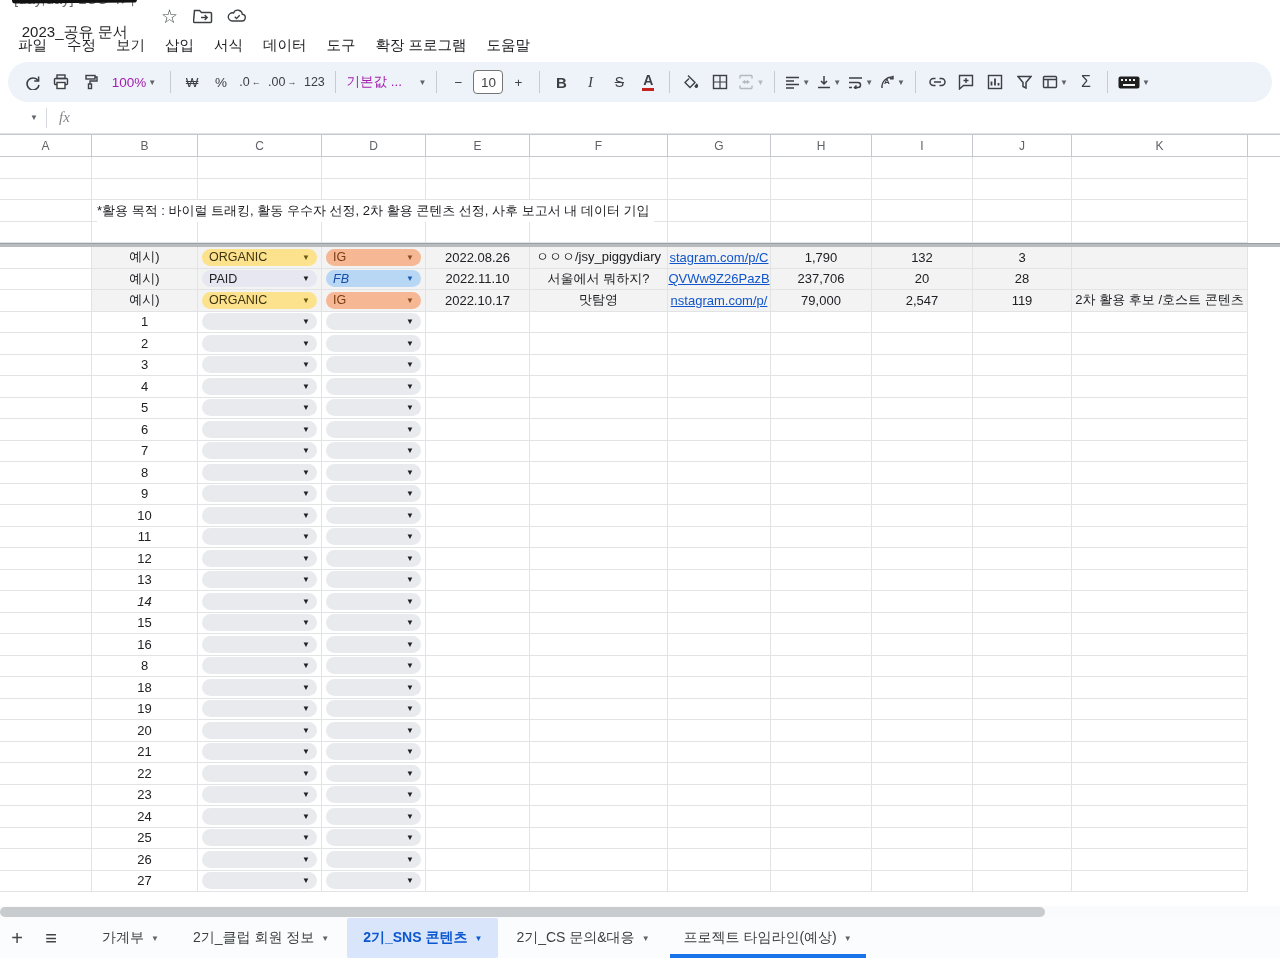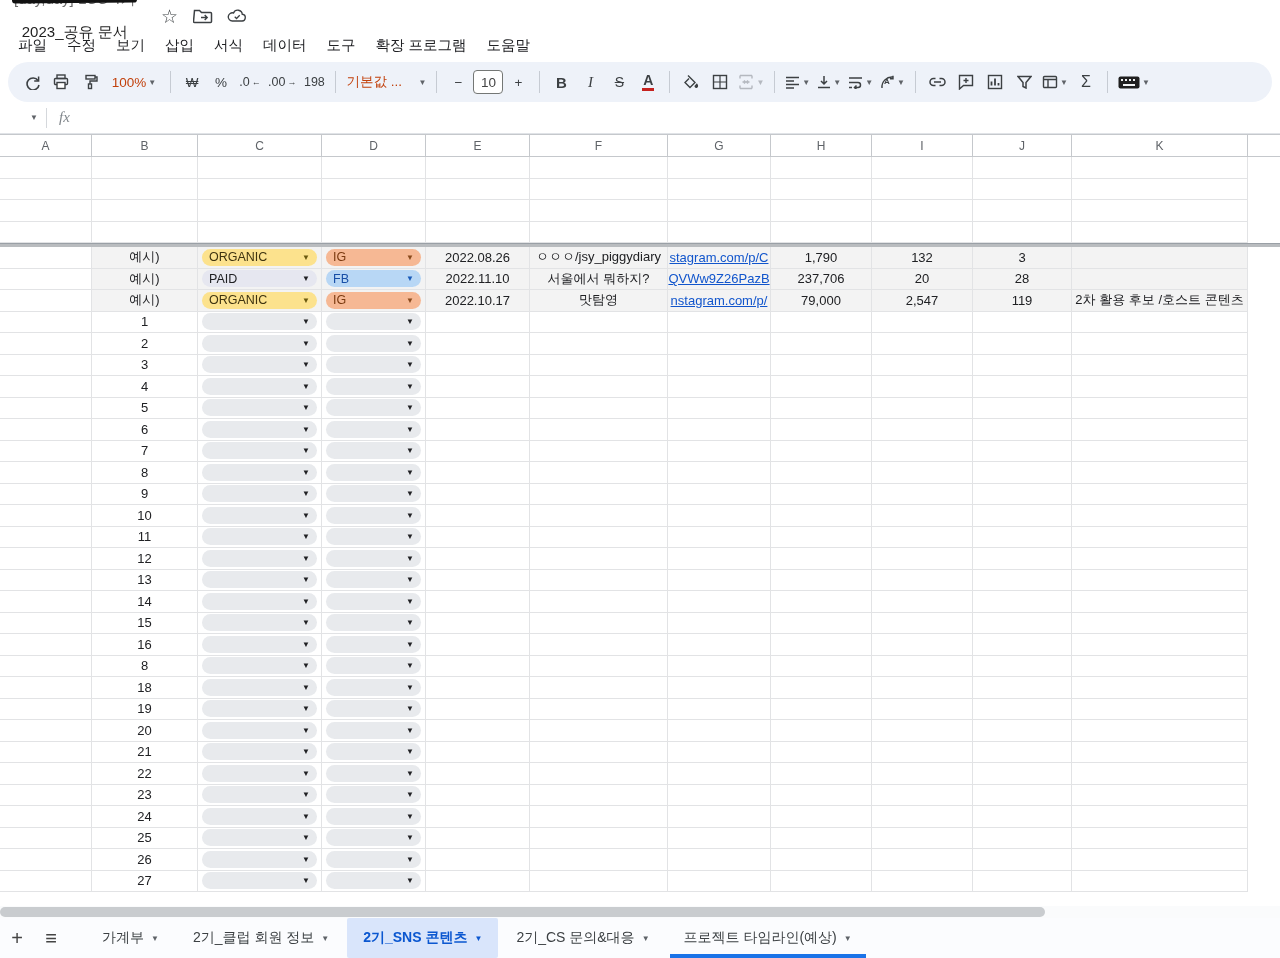--- a/index.html
+++ b/index.html
@@ -16,21 +16,21 @@
 
   .menubar { height:26px; display:flex; align-items:center; padding-left:8px; }
   .menu-item { font-size:14.5px; color:#202124; padding:3px 10px; border-radius:4px; cursor:pointer; }
 
   .toolbar { margin:4px 8px 0 8px; height:40px; background:#eef2f9; border-radius:21px;
              display:flex; align-items:center; padding:0 10px; gap:1px; font-size:13.5px; color:#444; }
   .ticon { min-width:28px; height:28px; border-radius:4px; display:flex; align-items:center;
            justify-content:center; cursor:pointer; color:#3c4043; gap:2px; padding:0 3px; }
   .ticon svg { display:block; }
   .tdivider { width:1px; height:22px; background:#c6cbd3; margin:0 6px; }
-  .tlabel { font-size:13.5px; color:#c2410c; }
+  .tlabel { font-size:13.5px; color:#a21caf; }
   .caret { font-size:8px; color:#5f6368; }
   .fs-box { width:30px; height:24px; border:1px solid #747775; border-radius:4px; background:#fff;
             display:flex; align-items:center; justify-content:center; font-size:13.5px; }
   .bold-glyph { font-weight:bold; font-size:15px; }
   .italic-glyph { font-style:italic; font-family:"Liberation Serif",serif; font-size:15px; }
   .strike-glyph { text-decoration:line-through; font-size:14px; }
   .tcolor { font-size:14px; font-weight:bold; border-bottom:3px solid #c5221f; line-height:1.1; padding:0 1px; }
   .disabled { color:#b4b8bf !important; }
   .num-glyph { font-size:12.5px; letter-spacing:0; }
 
@@ -152,21 +152,21 @@
     </span>
   <span class="ticon num-glyph">
       <span>.0</span>
       <span style="font-size:9px;">←</span>
     </span>
   <span class="ticon num-glyph">
       <span>.00</span>
       <span style="font-size:9px;">→</span>
     </span>
   <span class="ticon num-glyph">
-      <span>198</span>
+      <span>123</span>
     </span>
   <span class="tdivider"></span>
   <span class="ticon" style="min-width:86px; justify-content:space-between;">
     <span class="tlabel">기본값 ...</span>
     <span class="caret">▼</span>
   </span>
   <span class="tdivider"></span>
   <span class="ticon">
       <span>−</span>
     </span>
@@ -340,20 +340,23 @@
         <div class="gcell" style="width: 106px; flex: 0 0 106px;"></div>
         <div class="gcell" style="width: 124px; flex: 0 0 124px;"></div>
         <div class="gcell" style="width: 104px; flex: 0 0 104px;"></div>
         <div class="gcell" style="width: 104px; flex: 0 0 104px;"></div>
         <div class="gcell" style="width: 138px; flex: 0 0 138px;"></div>
         <div class="gcell" style="width: 103px; flex: 0 0 103px;"></div>
         <div class="gcell" style="width: 101px; flex: 0 0 101px;"></div>
         <div class="gcell" style="width: 101px; flex: 0 0 101px;"></div>
         <div class="gcell" style="width: 99px; flex: 0 0 99px;"></div>
         <div class="gcell" style="width: 176px; flex: 0 0 176px;"></div>
+        <div class="note-overlay">
+          <span>*활용 목적 : 바이럴 트래킹, 활동 우수자 선정, 2차 활용 콘텐츠 선정, 사후 보고서 내 데이터 기입</span>
+        </div>
       </div>
       <div class="grow">
         <div class="gcell" style="width: 92px; flex: 0 0 92px;"></div>
         <div class="gcell" style="width: 106px; flex: 0 0 106px;"></div>
         <div class="gcell" style="width: 124px; flex: 0 0 124px;"></div>
         <div class="gcell" style="width: 104px; flex: 0 0 104px;"></div>
         <div class="gcell" style="width: 104px; flex: 0 0 104px;"></div>
         <div class="gcell" style="width: 138px; flex: 0 0 138px;"></div>
         <div class="gcell" style="width: 103px; flex: 0 0 103px;"></div>
         <div class="gcell" style="width: 101px; flex: 0 0 101px;"></div>
@@ -387,21 +390,21 @@
       </div>
       <div class="grow exrow">
         <div class="gcell" style="width: 92px; flex: 0 0 92px;"></div>
         <div class="gcell shaded" style="width: 106px; flex: 0 0 106px;">예시)</div>
         <div class="gcell shaded" style="width: 124px; flex: 0 0 124px;">
           <div class="chip" style="background: rgb(230, 231, 240); color: rgb(32, 33, 36); width: 100%; margin: 0px 4px;">
             <span>PAID</span>
             <span class="chip-caret" style="color: rgb(32, 33, 36);">▼</span>
           </div>
         </div>
-        <div class="gcell shaded" style="width: 104px; flex: 0 0 104px;">
+        <div class="gcell shaded" style="width: 104px; flex: 0 0 104px; font-style: italic;">
           <div class="chip" style="background: rgb(184, 215, 245); color: rgb(23, 78, 166); width: 100%; margin: 0px 4px;">
             <span>FB</span>
             <span class="chip-caret" style="color: rgb(26, 91, 184);">▼</span>
           </div>
         </div>
         <div class="gcell shaded" style="width: 104px; flex: 0 0 104px;">2022.11.10</div>
         <div class="gcell shaded" style="width: 138px; flex: 0 0 138px;">서울에서 뭐하지?</div>
         <div class="gcell shaded linkcell" style="width: 103px; flex: 0 0 103px;">QVWw9Z26PazB</div>
         <div class="gcell shaded" style="width: 101px; flex: 0 0 101px;">237,706</div>
         <div class="gcell shaded" style="width: 101px; flex: 0 0 101px;">20</div>
@@ -725,21 +728,21 @@
         <div class="gcell" style="width: 104px; flex: 0 0 104px;"></div>
         <div class="gcell" style="width: 138px; flex: 0 0 138px;"></div>
         <div class="gcell" style="width: 103px; flex: 0 0 103px;"></div>
         <div class="gcell" style="width: 101px; flex: 0 0 101px;"></div>
         <div class="gcell" style="width: 101px; flex: 0 0 101px;"></div>
         <div class="gcell" style="width: 99px; flex: 0 0 99px;"></div>
         <div class="gcell" style="width: 176px; flex: 0 0 176px;"></div>
       </div>
       <div class="grow">
         <div class="gcell" style="width: 92px; flex: 0 0 92px;"></div>
-        <div class="gcell" style="width: 106px; flex: 0 0 106px;">14</div>
+        <div class="gcell" style="width: 106px; flex: 0 0 106px; font-style: italic;">14</div>
         <div class="gcell" style="width: 124px; flex: 0 0 124px;">
           <div class="chip" style="background: rgb(232, 234, 237); color: rgb(32, 33, 36); width: 100%; margin: 0px 4px;">
             <span>&nbsp;</span>
             <span class="chip-caret" style="color: rgb(32, 33, 36);">▼</span>
           </div>
         </div>
         <div class="gcell" style="width: 104px; flex: 0 0 104px;">
           <div class="chip" style="background: rgb(232, 234, 237); color: rgb(32, 33, 36); width: 100%; margin: 0px 4px;">
             <span>&nbsp;</span>
             <span class="chip-caret" style="color: rgb(32, 33, 36);">▼</span>

